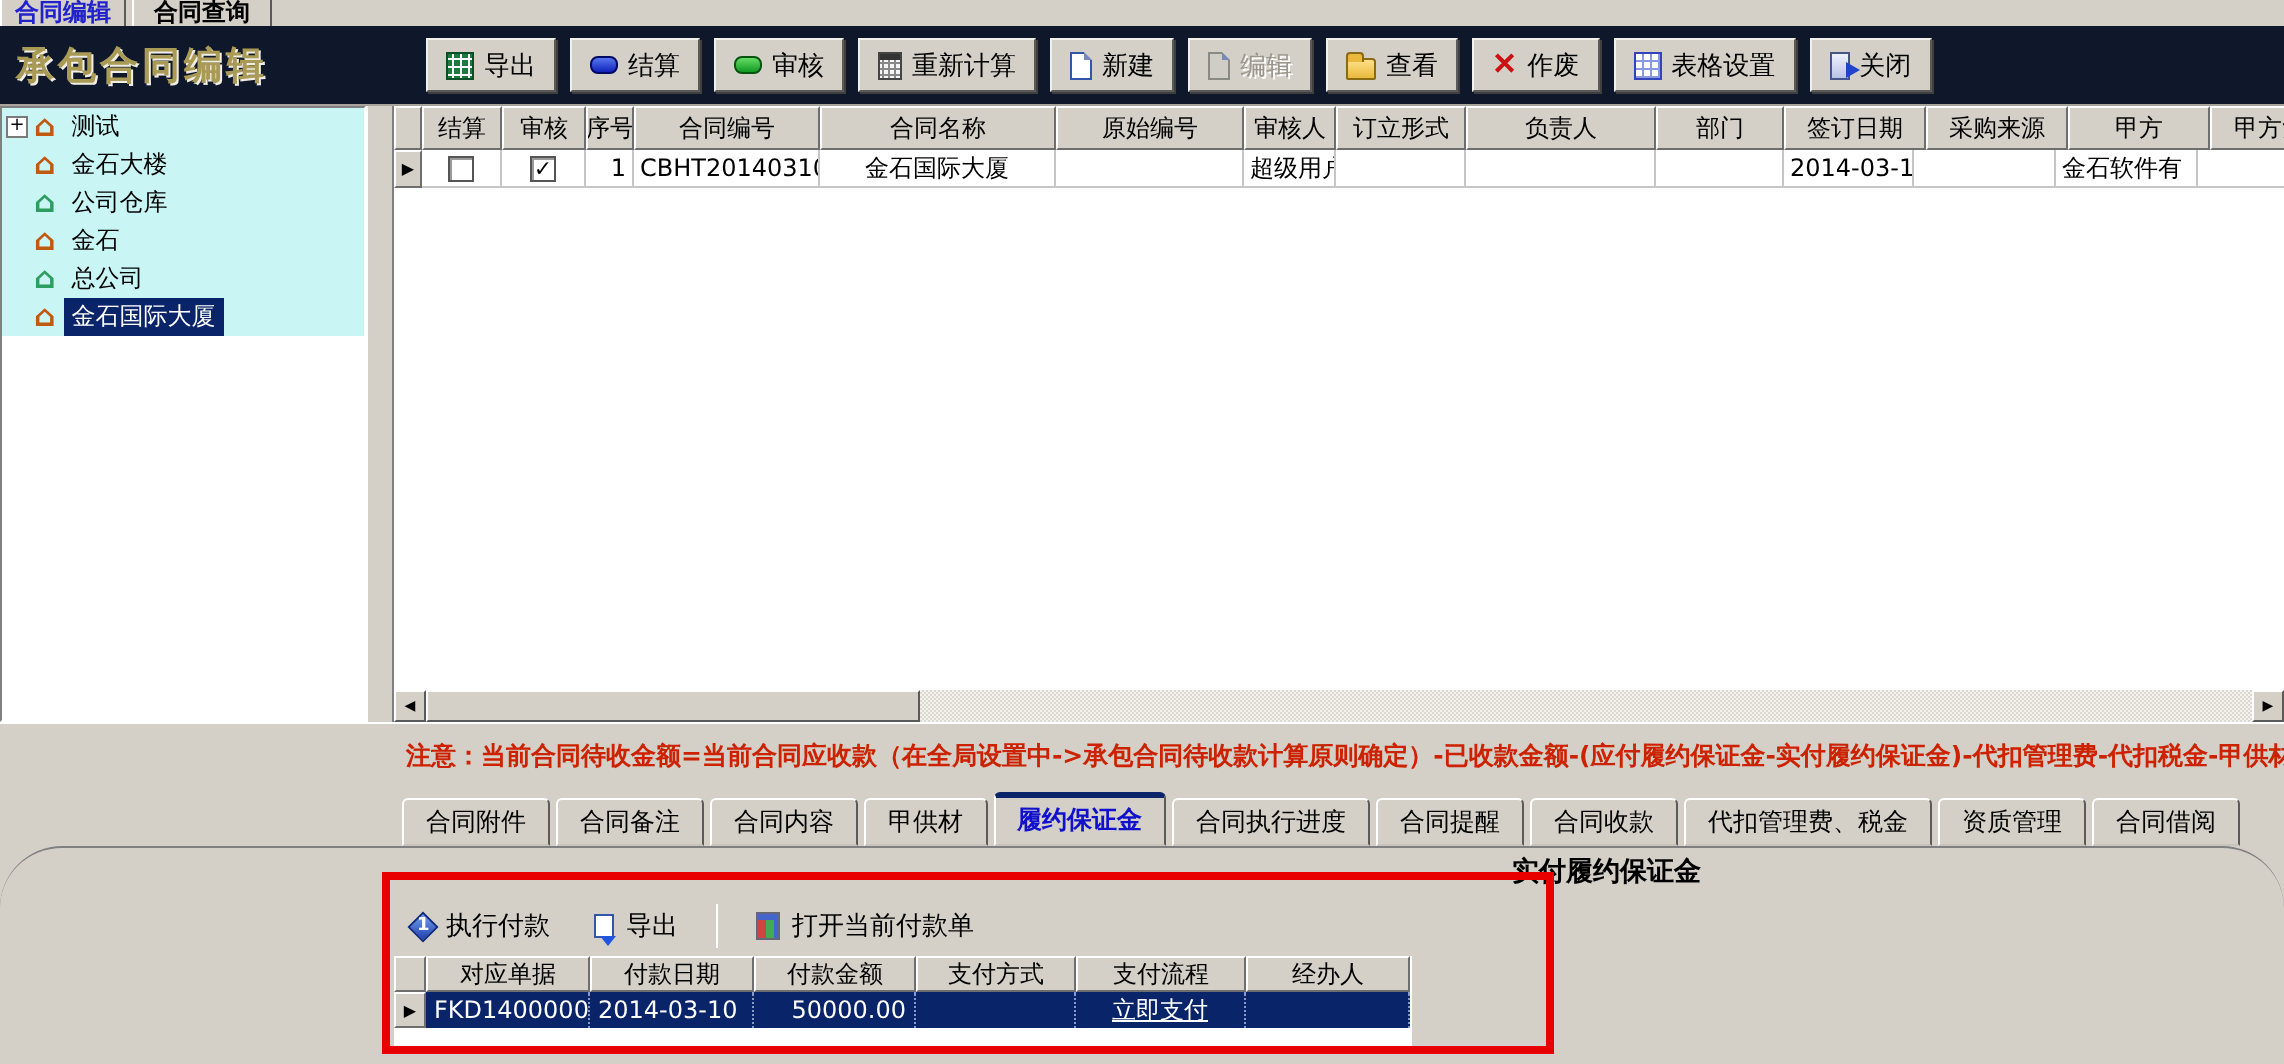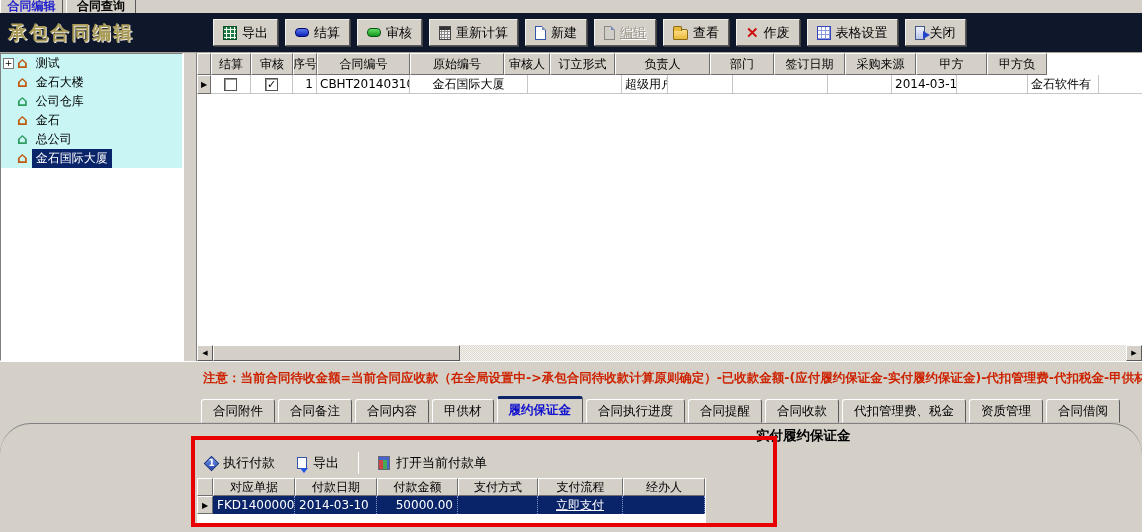--- a/index.html
+++ b/index.html
@@ -12,21 +12,21 @@
   .ttab { position:absolute; top:-10px; height:24px; background:#d4d0c8; border:1px solid; border-color:#fff #5a5a5a #d4d0c8 #fff; border-radius:3px 3px 0 0; text-align:center; line-height:30px; font-weight:bold; }
   .ttab.active { color:#2222cc; z-index:2; }
   .ttab.t0 { left:0; width:63px; }
   .ttab.t1 { left:66px; width:70px; color:#000; }
 
   
   .header-band { position:absolute; left:0; top:13px; width:100%; height:40px; background:#0f172a; border-bottom:1px solid #a8a49c; }
   .page-title { position:absolute; left:8px; top:7px; font-size:19px; font-weight:bold; color:#a99a55; letter-spacing:2px; text-shadow:1px 1px 0 #efede6; }
   .toolbar { position:absolute; left:213px; top:6px; display:flex; gap:7px; }
   .tbtn { display:inline-flex; align-items:center; gap:5px; height:27px; padding:0 9px; background:#d4d0c8; border:1px solid; border-color:#f2f1ec #5a5a5a #5a5a5a #f2f1ec; box-shadow:1px 1px 0 #404040; font-size:13px; cursor:pointer; white-space:nowrap; }
-  .tbtn.disabled { color:#9a968c; text-shadow:1px 1px 0 #fff;text-decoration:underline; }
+  .tbtn.disabled { color:#9a968c; text-shadow:1px 1px 0 #fff; }
 
   
   .ic { display:inline-block; position:relative; }
   .ic-excel { width:14px; height:14px; background:#1d7a3f; border:1px solid #0c4f26; background-image:linear-gradient(#fff 1px,transparent 1px),linear-gradient(90deg,#fff 1px,transparent 1px); background-size:4px 4px; background-position:2px 2px; }
   .ic-pill { width:14px; height:9px; border-radius:4px; }
   .ic-pill.blue { background:linear-gradient(#5577ee,#1122bb); border:1px solid #000a66; }
   .ic-pill.green { background:linear-gradient(#66dd66,#119922); border:1px solid #055511; }
   .ic-calc { width:12px; height:14px; background:#f5f5f5; border:1px solid #444; background-image:linear-gradient(#333 3px,transparent 3px),linear-gradient(#888 1px,transparent 1px),linear-gradient(90deg,#888 1px,transparent 1px); background-size:100% 100%,3px 3px,3px 3px; background-position:0 0,0 4px,1px 4px; }
   .ic-page { width:11px; height:14px; background:#fff; border:1px solid #3355aa; }
   .ic-page::after { content:""; position:absolute; right:-1px; top:-1px; border-style:solid; border-width:0 4px 4px 0; border-color:transparent #d4d0c8 #7788bb transparent; }
@@ -185,20 +185,21 @@
     </div>
     <div class="vsplit"></div>
 
     <div class="main">
       <div class="grid-header">
         <div class="selcell"></div>
         <div class="hcell" style="width:40px">结算</div>
         <div class="hcell" style="width:42px">审核</div>
         <div class="hcell" style="width:24px">序号</div>
         <div class="hcell" style="width:93px">合同编号</div>
+        <div class="hcell" style="width:118px">合同名称</div>
         <div class="hcell" style="width:94px">原始编号</div>
         <div class="hcell" style="width:46px">审核人</div>
         <div class="hcell" style="width:65px">订立形式</div>
         <div class="hcell" style="width:95px">负责人</div>
         <div class="hcell" style="width:64px">部门</div>
         <div class="hcell" style="width:71px">签订日期</div>
         <div class="hcell" style="width:71px">采购来源</div>
         <div class="hcell" style="width:71px">甲方</div>
         <div class="hcell" style="width:60px">甲方负</div>
       </div>

